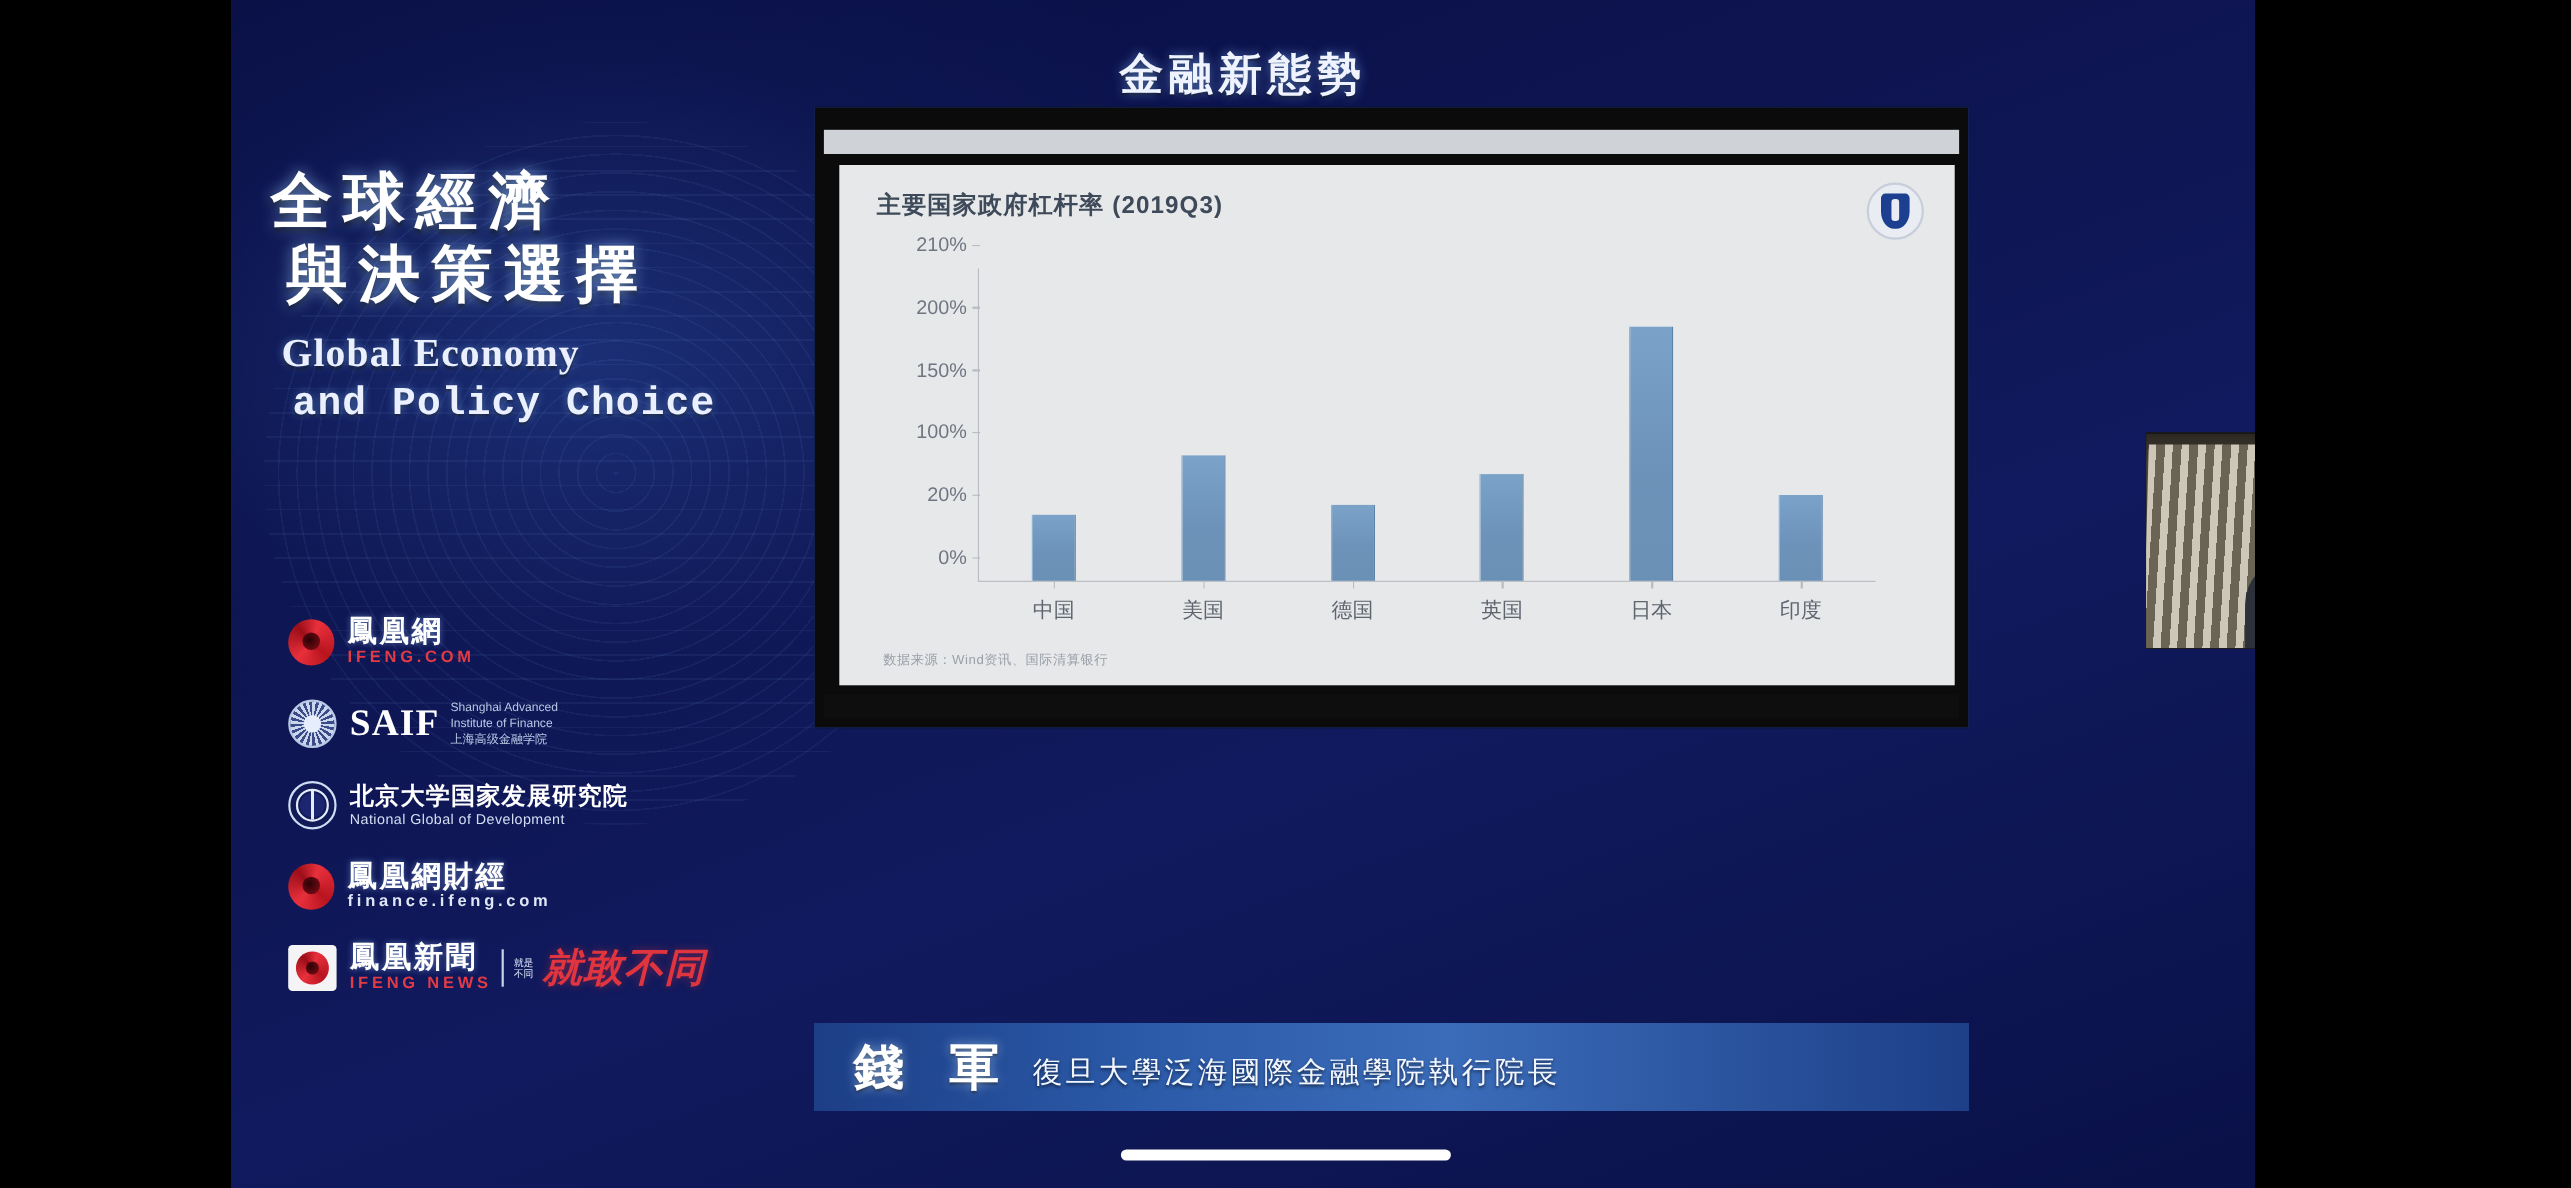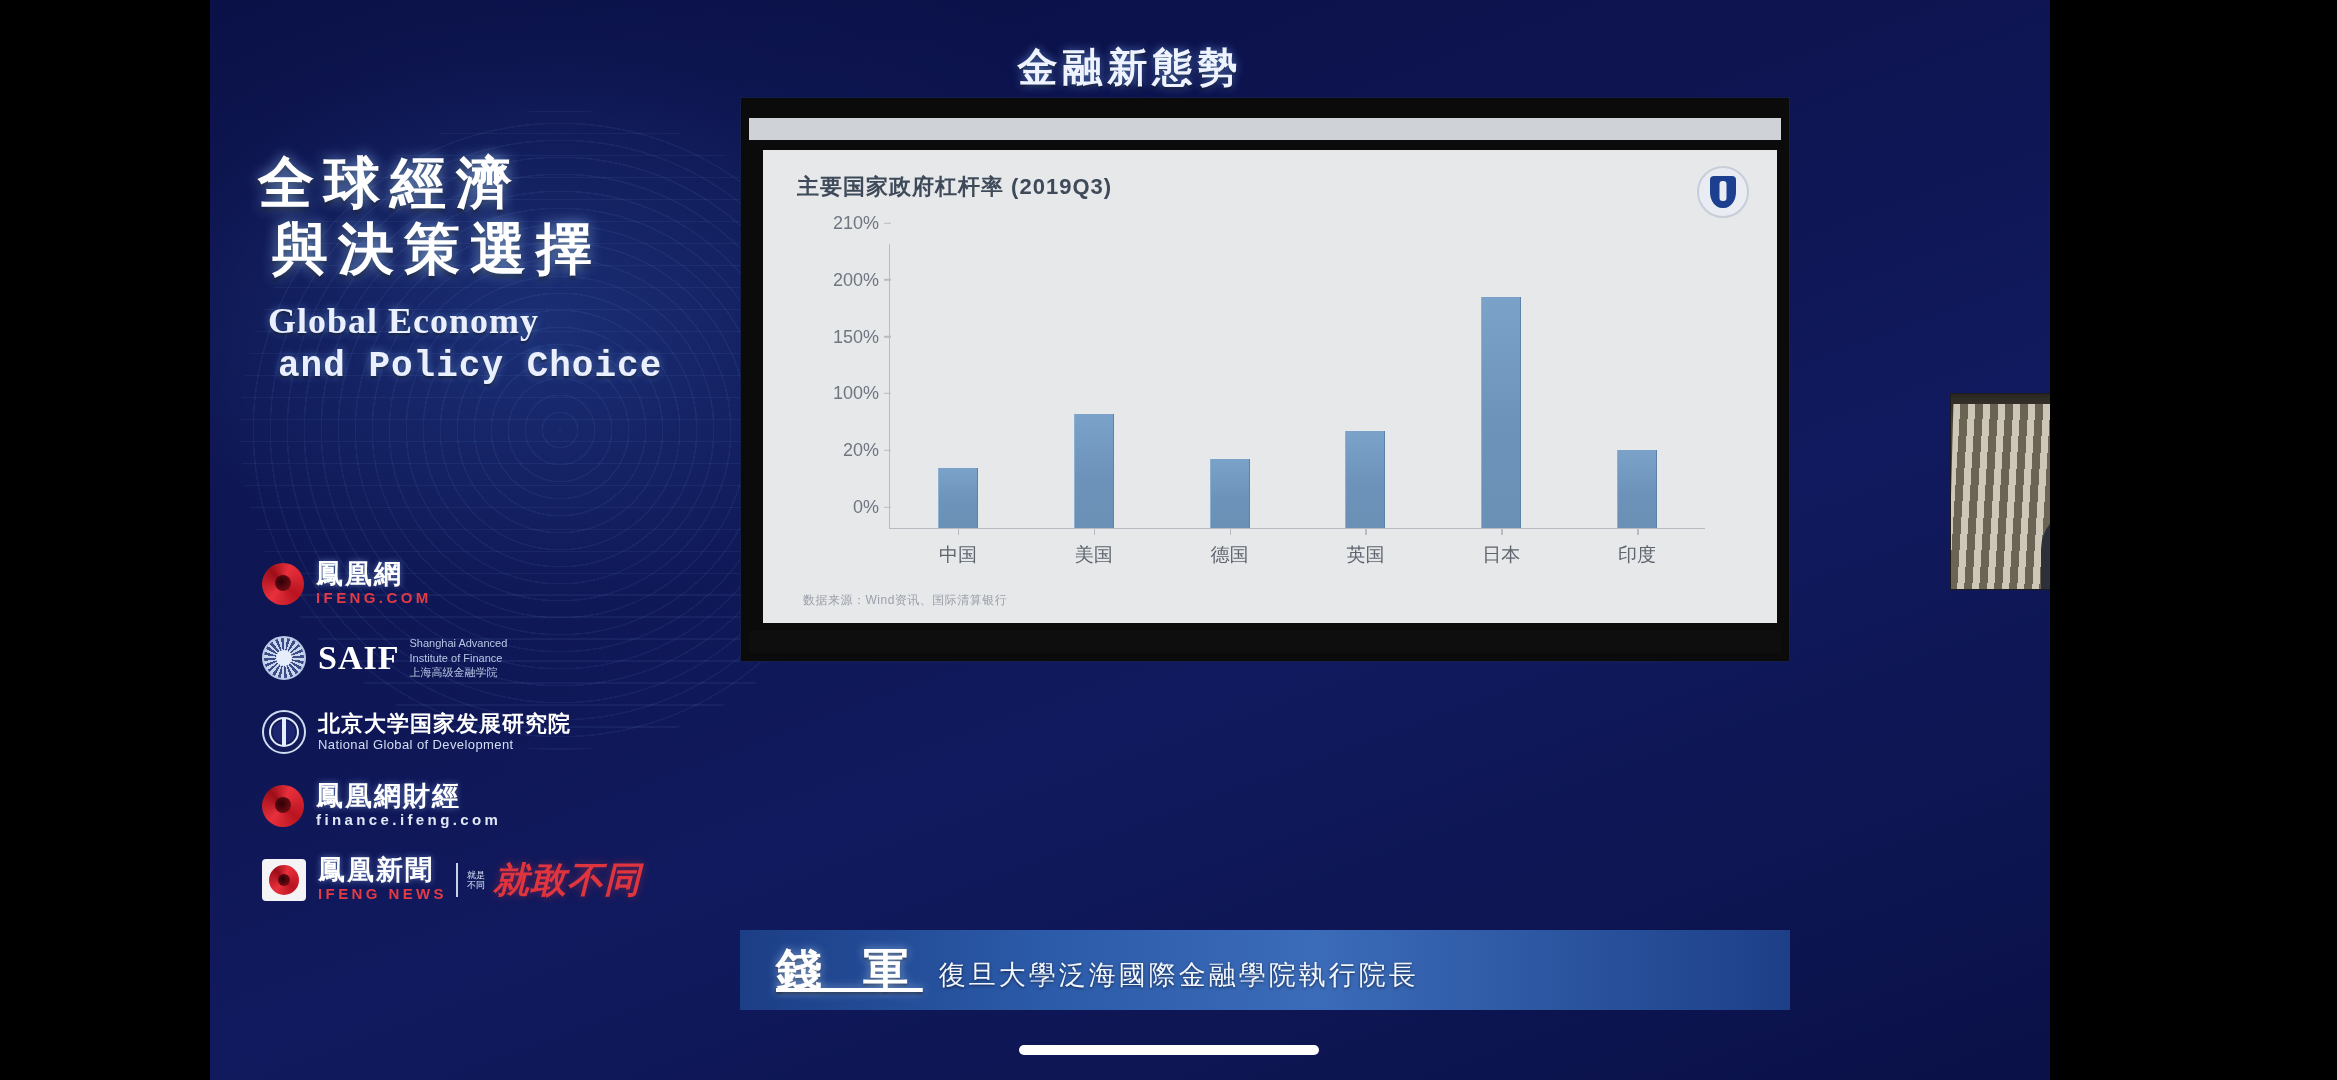--- a/index.html
+++ b/index.html
@@ -44,21 +44,21 @@
   
   #headline{
     position:absolute; left:0; right:0; top:40px;
     text-align:center;
     color:#eef3ff;
     font-size:40px; font-weight:bold; letter-spacing:5px;
     text-shadow:0 0 10px rgba(120,170,255,.65), 0 2px 3px rgba(0,0,0,.8);
   }
 
   
-  #brand-col{ position:absolute; left:48px; top:150px; width:430px; }
+  #brand-col{ position:absolute; left:36px; top:150px; width:430px; }
   #brand-cn-1, #brand-cn-2{
     color:#ffffff; font-size:56px; font-weight:bold; letter-spacing:10px;
     line-height:1.18;
     text-shadow:0 0 14px rgba(150,195,255,.75), 0 3px 5px rgba(0,0,0,.75);
   }
   #brand-cn-2{ margin-left:14px; }
   #brand-en-1, #brand-en-2{
     font-family:"Liberation Serif", serif;
     color:#eaf0ff; font-size:36px; font-weight:bold; letter-spacing:1px;
     line-height:1.28;
@@ -226,21 +226,20 @@
 
   
   #name-banner{
     position:absolute; left:530px; top:930px; width:1050px; height:80px;
     background:linear-gradient(90deg,#1c3e86 0%,#2b5aa8 28%,#3b6cb9 55%,#1d3f88 100%);
     display:flex; align-items:center; padding-left:36px;
   }
   #speaker-name{
     color:#ffffff; font-size:46px; font-weight:bold; letter-spacing:14px;
     text-shadow:0 0 10px rgba(190,220,255,.6), 0 2px 3px rgba(0,0,0,.6);
-    text-decoration:underline;
   }
   #speaker-title{
     color:#f2f6ff; font-size:27px; letter-spacing:3px; margin-left:16px; margin-top:10px;
     text-shadow:0 1px 3px rgba(0,0,0,.6);
   }
 
   
   #home-indicator{
     position:absolute; left:50%; transform:translateX(-50%);
     bottom:25px; width:300px; height:10px; border-radius:6px;

